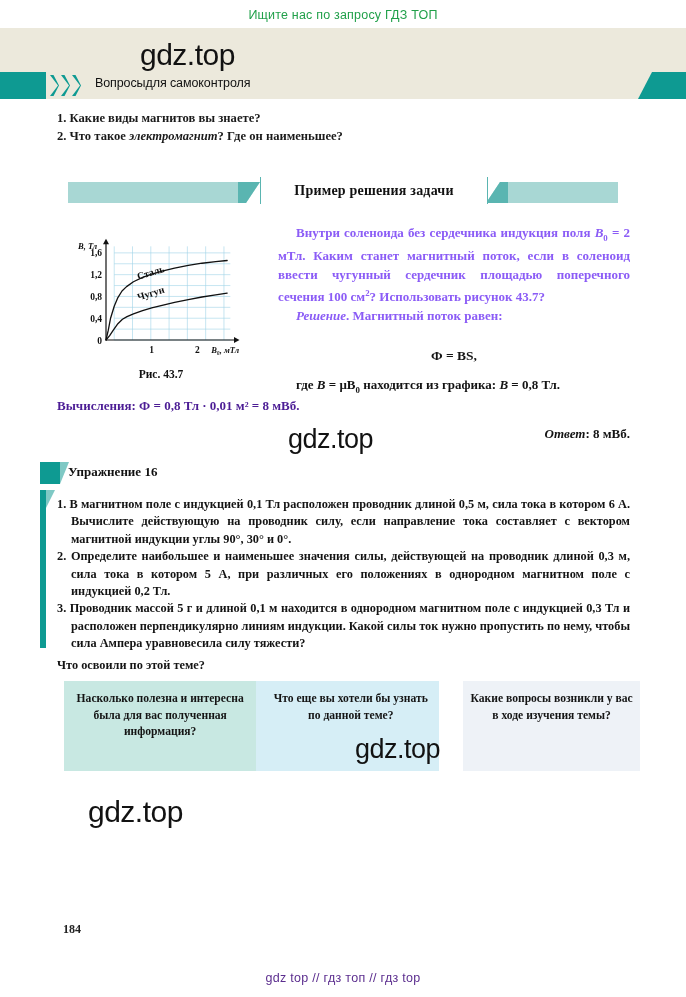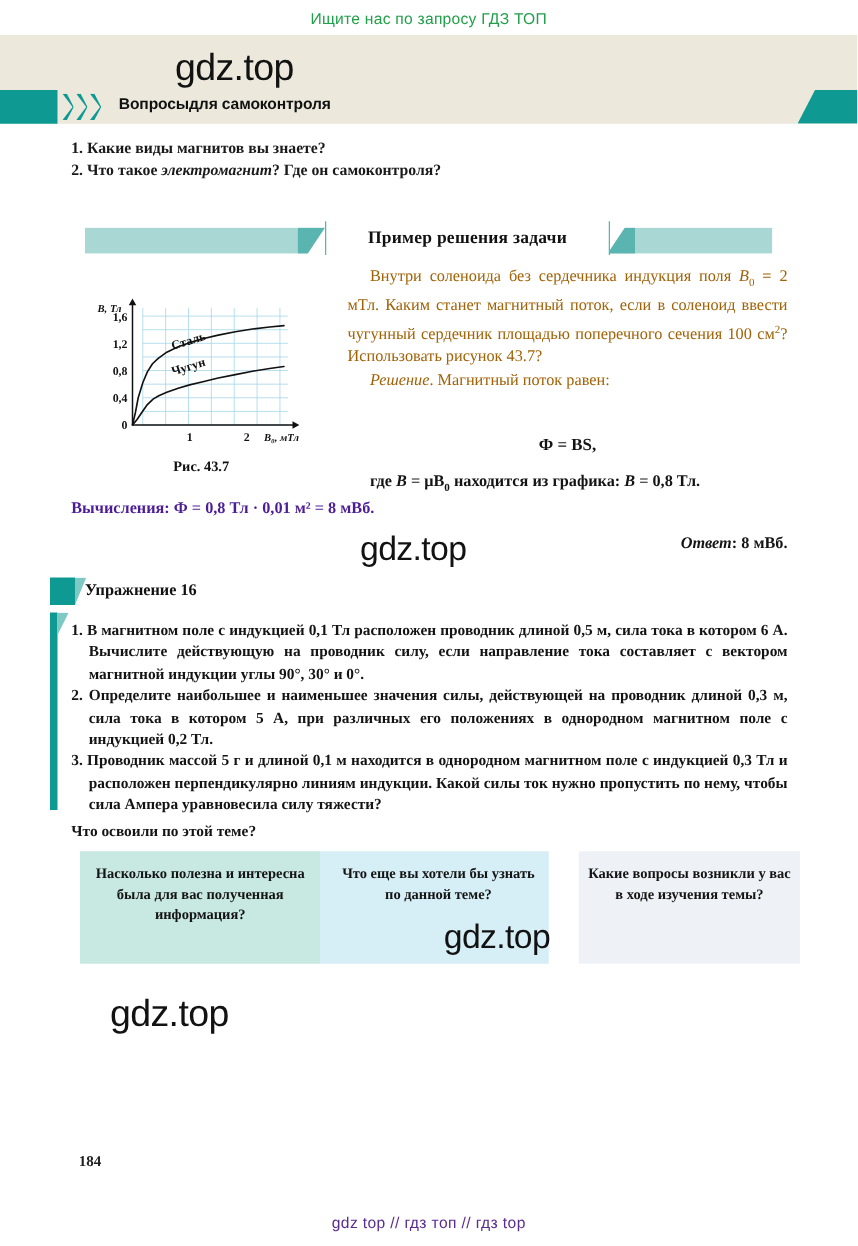--- a/index.html
+++ b/index.html
@@ -58,21 +58,21 @@
   }
   .chev svg{display:block;}
   .qhead-right{
     position:absolute;right:0;top:0;width:48px;height:27px;
     background:#0e9a92;
     clip-path:polygon(14px 0, 48px 0, 48px 27px, 0 27px);
   }
   .qhead-title{
     position:absolute;left:95px;top:4px;
     font-family:"Liberation Sans", sans-serif;
-    font-weight:bold;font-size:12.5px;color:#111;
+    font-weight:normal;font-size:12.5px;color:#111;
     letter-spacing:-0.1px;
   }
 
   
   .qlist{
     position:absolute;left:57px;top:110px;width:560px;
     font-size:12.6px;color:#1a1a1a;font-weight:bold;
     line-height:17.5px;
     font-family:"Liberation Serif", serif;
   }
@@ -122,23 +122,23 @@
   }
   .fig-cap{
     position:absolute;left:76px;top:368px;width:170px;
     text-align:center;
     font-weight:bold;font-size:11.5px;color:#111;
     font-family:"Liberation Serif", serif;
   }
 
   
   .sol-text{
-    position:absolute;left:278px;top:212px;width:352px;
-    font-size:13px;line-height:18.5px;color:#a16207;
-    font-weight:normal;
+    position:absolute;left:278px;top:224px;width:352px;
+    font-size:13px;line-height:18.5px;color:#8b5cf6;
+    font-weight:bold;
     text-align:justify;
     font-family:"Liberation Serif", serif;
   }
   .sol-text .indent{text-indent:18px;display:block;}
   .eq-center{
     position:absolute;left:278px;top:348px;width:352px;
     text-align:center;font-size:13.5px;font-weight:bold;color:#141414;
   }
   .where-line{
     position:absolute;left:278px;top:377px;width:352px;
@@ -260,21 +260,21 @@
   <div class="qhead-title">Вопросыдля самоконтроля</div>
 </div>
 
 <div class="qlist">
   <div class="li">
     <span>1.</span>
     <span>Какие виды магнитов вы знаете?</span>
   </div>
   <div class="li">
     <span>2.</span>
-    <span>Что такое </span><span class="it">электромагнит</span><span>? Где он самоконтроля?</span>
+    <span>Что такое </span><span class="it">электромагнит</span><span>? Где он наименьшее?</span>
   </div>
 </div>
 
 <div class="example-banner">
   <div class="eb-left"></div>
   <div class="eb-left-sh"></div>
   <div class="eb-right"></div>
   <div class="eb-right-sh"></div>
   <div class="eb-center">
     <span>Пример решения задачи</span>

